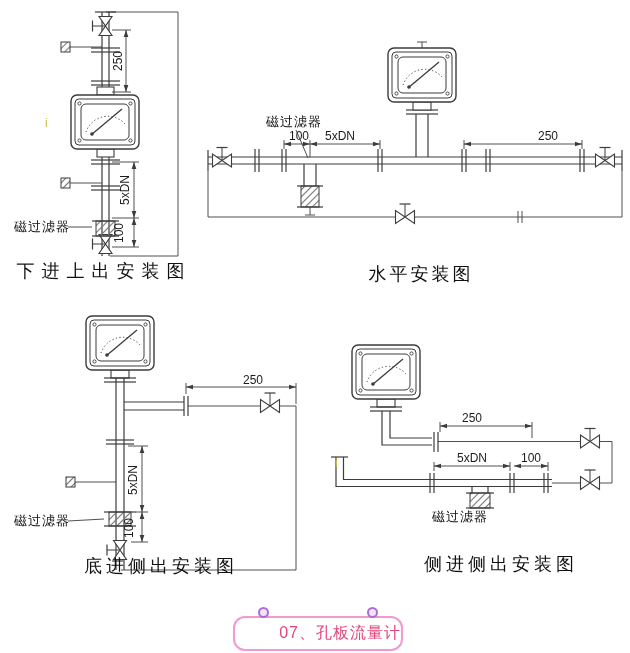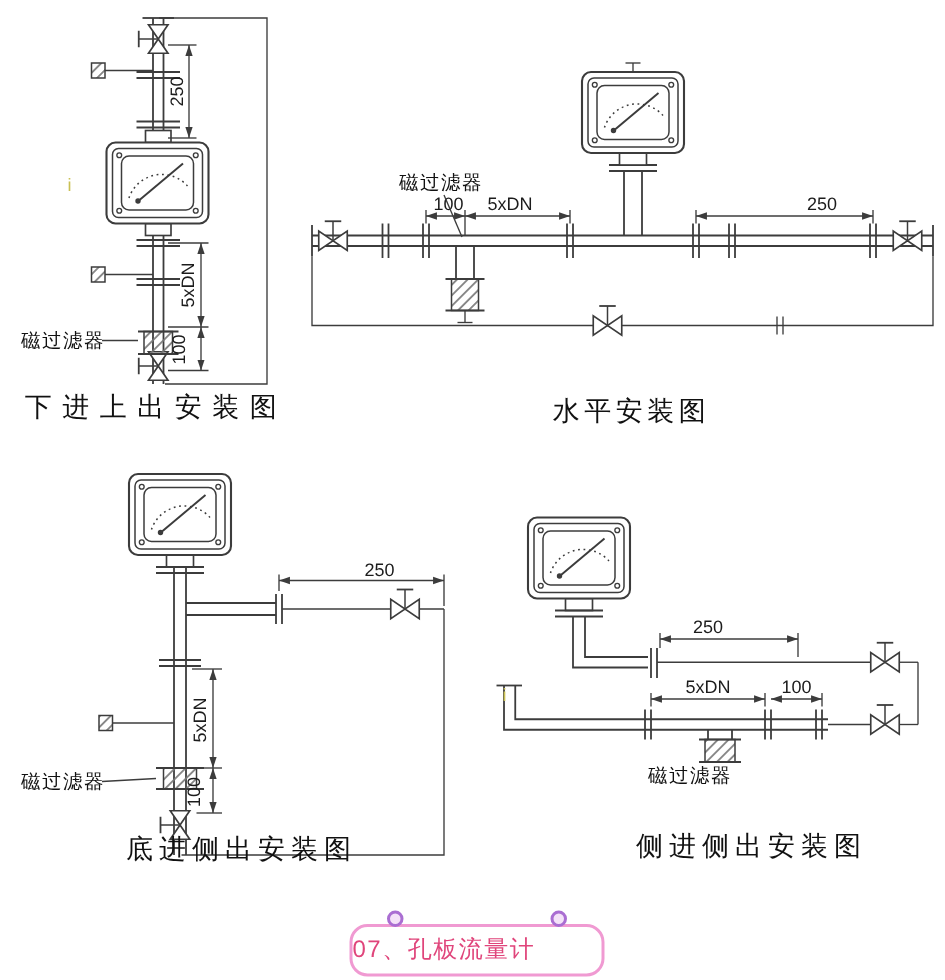--- a/index.html
+++ b/index.html
@@ -10,21 +10,21 @@
   svg .t{stroke:#3c3c3c;stroke-width:0.9;fill:none;}
   svg .w{fill:#ffffff;stroke:#3c3c3c;stroke-width:1.1;}
   svg .h{fill:url(#hatch);stroke:#3c3c3c;stroke-width:1;}
   svg text{font-family:"Liberation Sans",sans-serif;}
   svg .dim{font-size:12px;fill:#1c1c1c;}
   svg .zh{font-size:13px;fill:#111111;letter-spacing:1px;}
   svg .cap{font-size:18px;fill:#111111;}
   svg .art{font-size:12px;fill:#c9c053;}
   .footer-box{position:absolute;left:233px;top:616px;width:170px;height:35px;box-sizing:border-box;
       border:2px solid #f09ad2;border-radius:12px;background:#ffffff;display:flex;align-items:center;
-      justify-content:flex-start;color:#e0457b;font-size:16px;letter-spacing:1px;}
+      justify-content:flex-end;color:#e0457b;font-size:16px;letter-spacing:1px;}
   .pin{position:absolute;width:7px;height:7px;border:2px solid #aa6ed2;border-radius:50%;background:#f4e2f8;}
   .pin-l{left:258px;top:607px;}
   .pin-r{left:367px;top:607px;}
 </style>
 </head>
 <body>
 
 <div id="stage">
 
 <svg width="630" height="604" viewBox="0 0 630 604">

